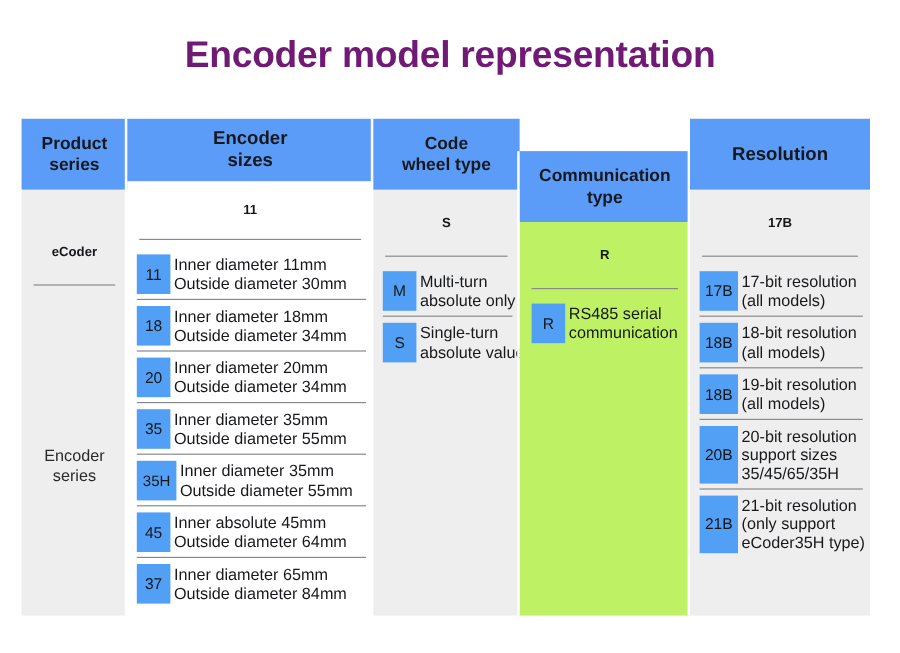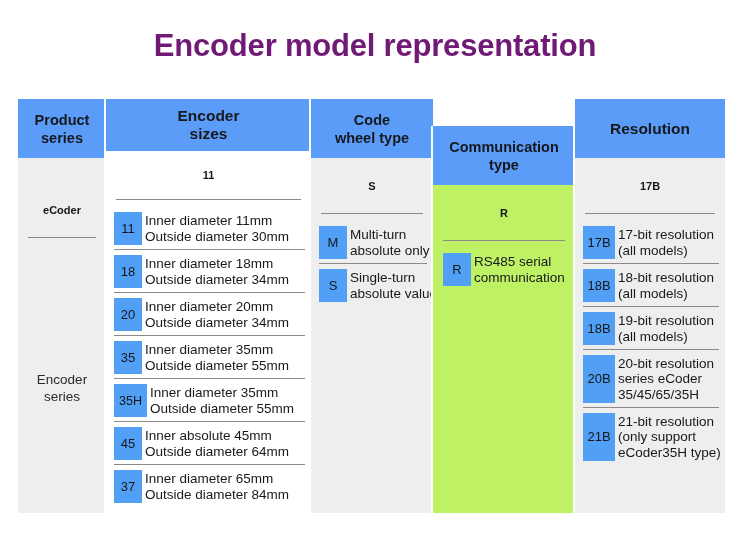--- a/index.html
+++ b/index.html
@@ -345,21 +345,21 @@
         <div class="desc">
           <span>19-bit resolution</span>
           <span>(all models)</span>
         </div>
       </div>
 
       <div class="item item-res3 sep">
         <div class="badge badge-res">20B</div>
         <div class="desc">
           <span>20-bit resolution</span>
-          <span>series eCoder</span>
+          <span>support sizes</span>
           <span>35/45/65/35H</span>
         </div>
       </div>
 
       <div class="item item-res3">
         <div class="badge badge-res">21B</div>
         <div class="desc">
           <span>21-bit resolution</span>
           <span>(only support</span>
           <span>eCoder35H type)</span>

